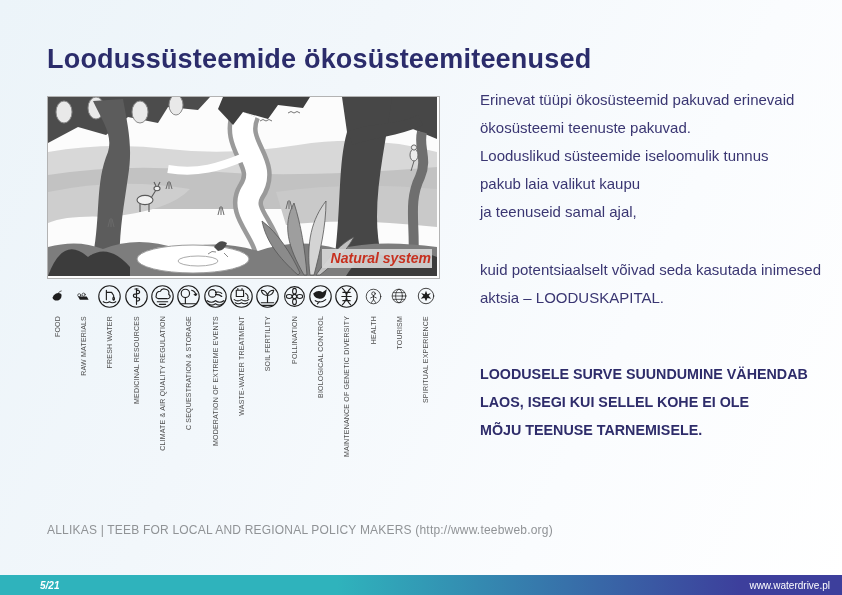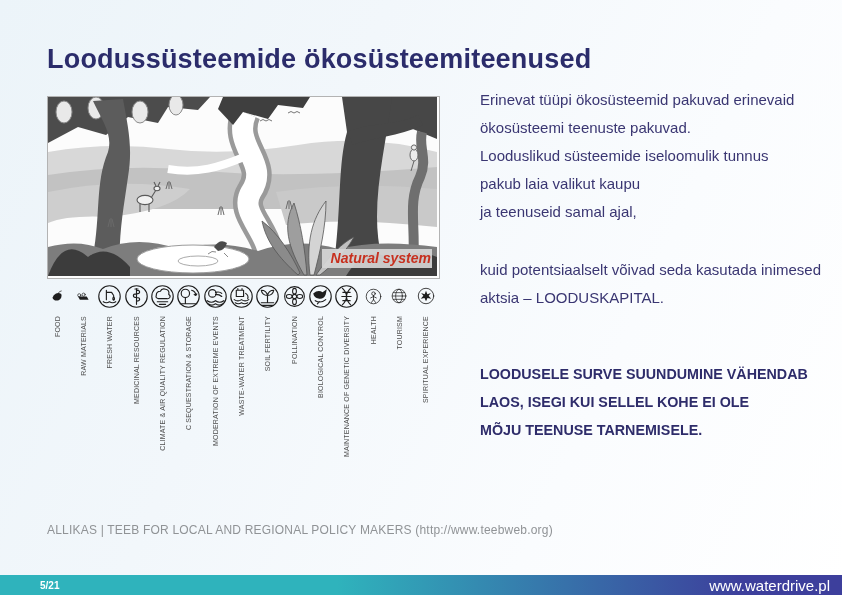--- a/index.html
+++ b/index.html
@@ -23,22 +23,22 @@
   .bodytext{position:absolute;left:480px;top:86px;width:352px;color:#3a3672;}
   .bodytext .line{font-size:15px;line-height:28px;}
   .para2{margin-top:30px;}
   .para3{margin-top:48px;}
   .para3 .line{font-weight:bold;font-size:14.3px;color:#2e2c6a;}
   .source{position:absolute;left:47px;top:523px;font-size:12px;color:#909396;letter-spacing:.2px;}
   
   .footer{position:absolute;left:0;bottom:0;width:842px;height:20px;
           background:linear-gradient(90deg,#2fb3bc 0%,#2fb3bc 40%,#3d3f9c 88%);
           display:flex;align-items:center;justify-content:space-between;color:#ffffff;}
-  .footer .page{margin-left:40px;font-size:10px;font-weight:bold;}
-  .footer .site{margin-right:12px;font-size:15px;}
+  .footer .page{margin-left:40px;font-size:10px;font-weight:bold;font-style:italic;}
+  .footer .site{margin-right:12px;font-size:10px;}
   .ic{stroke:#1e1e1e;fill:none;stroke-width:1.1;stroke-linecap:round;stroke-linejoin:round;}
   .icf{fill:#1e1e1e;stroke:none;}
 </style>
 </head>
 <body>
 
 <div class="slide">
 
   <div class="title">Loodussüsteemide ökosüsteemiteenused</div>
 

